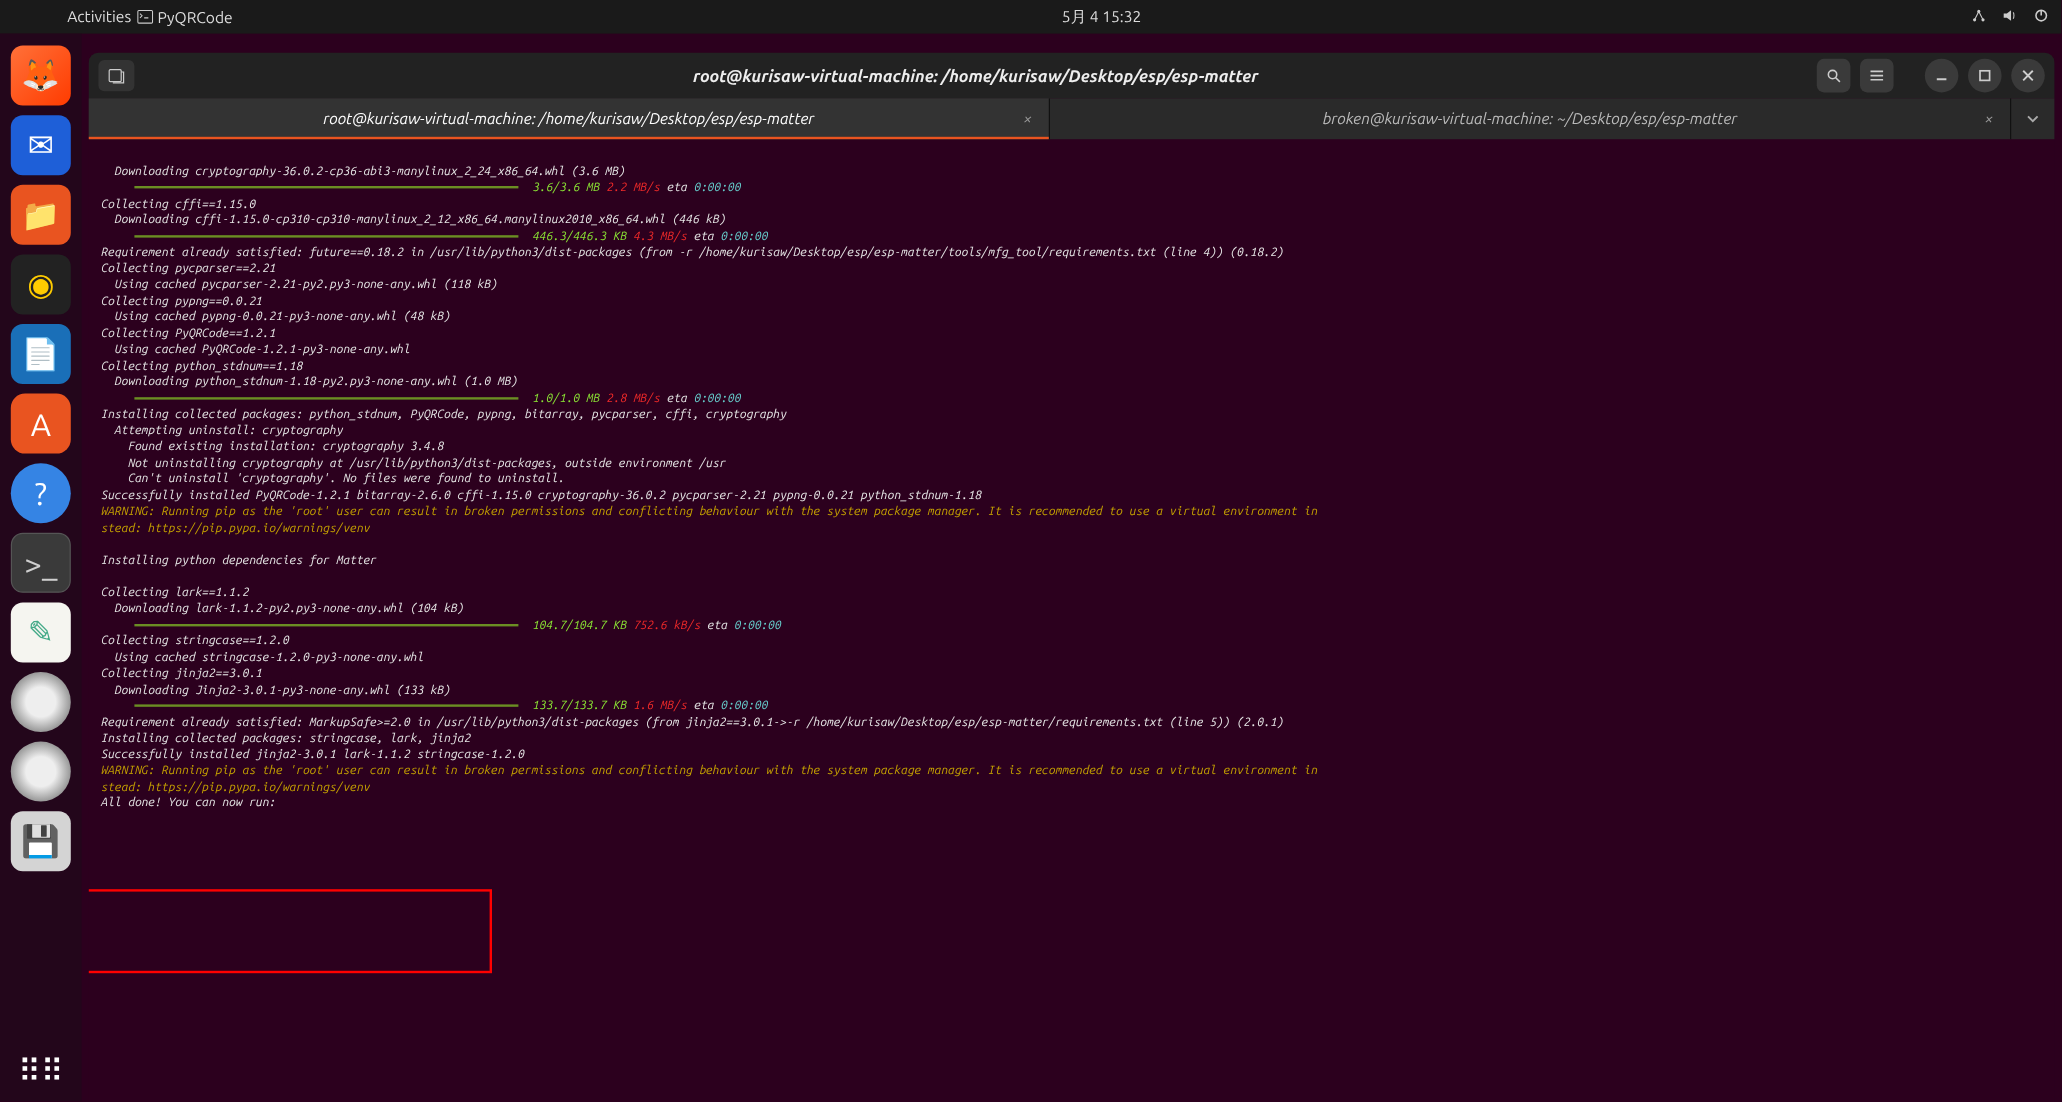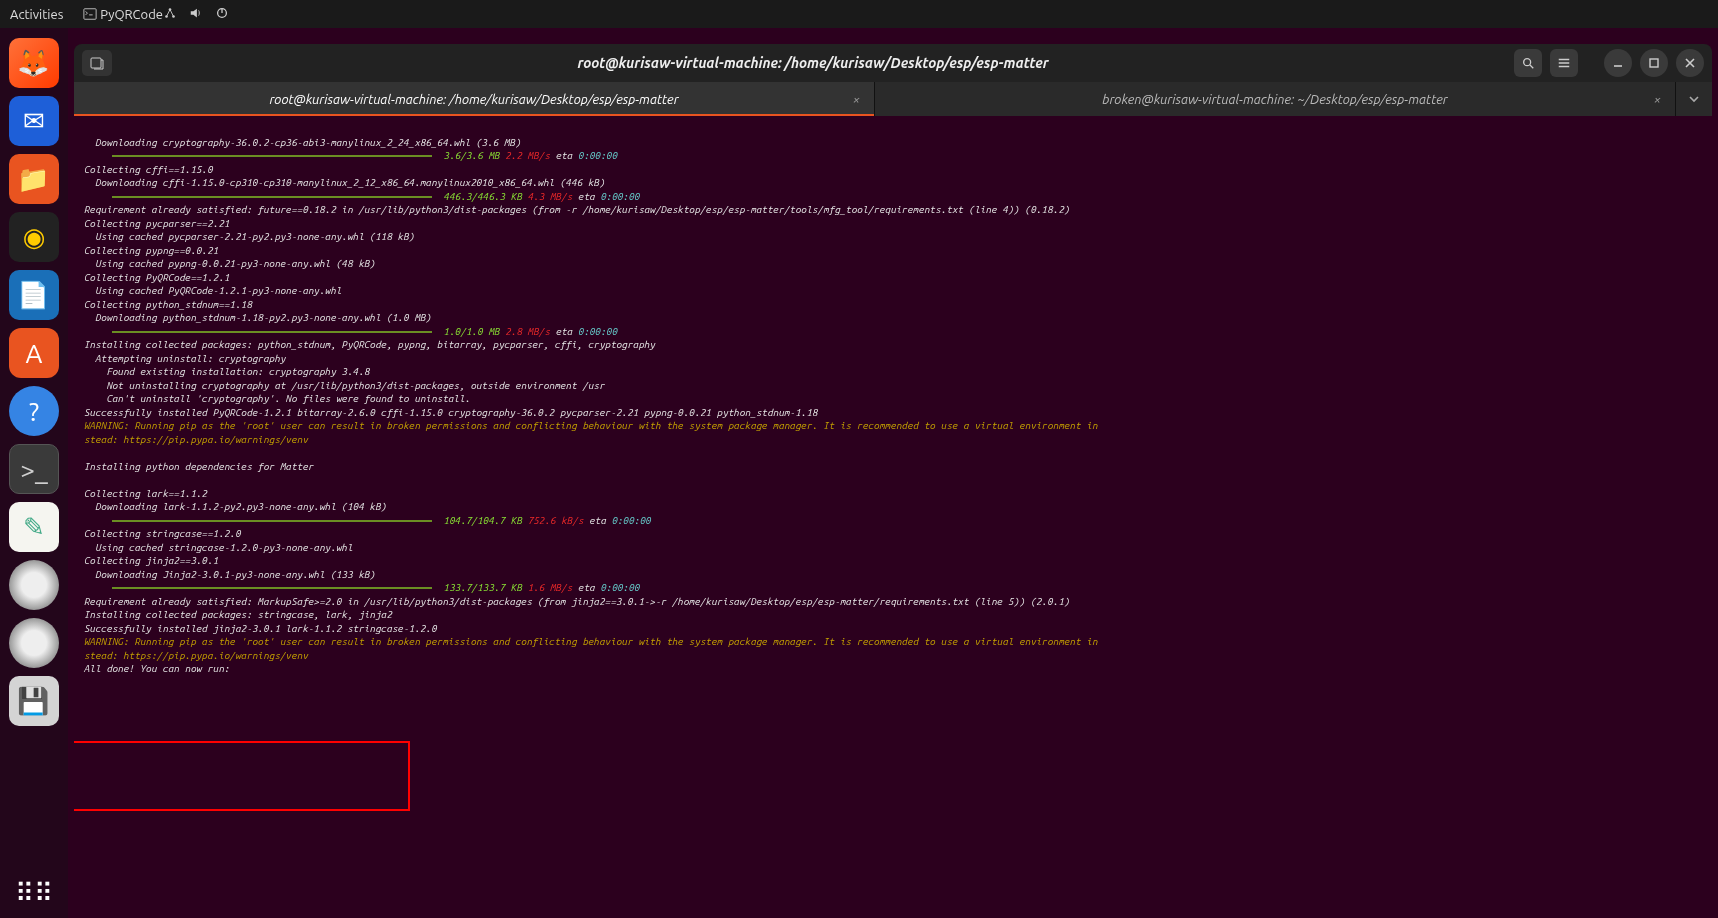--- a/index.html
+++ b/index.html
@@ -13,21 +13,21 @@
 }
 .topbar {
   height: 28px;
   background: #1a1a1a;
   display: flex;
   align-items: center;
   padding: 0 10px;
   color: #ddd;
   font-size: 13px;
 }
-.topbar .left { display: flex; gap: 20px; align-items: center; }
+.topbar .left { display: flex; gap: 5px; align-items: center; margin-left: 46px; }
 .topbar .center { flex: 1; text-align: center; }
 .topbar .right { display: flex; gap: 12px; align-items: center; }
 .topbar .right svg { width: 14px; height: 14px; }
 
 .dock {
   position: absolute;
   left: 0;
   top: 28px;
   bottom: 0;
   width: 68px;
@@ -186,20 +186,21 @@
   <div class="left">
     <span>Activities</span>
     <span>
       <svg width="14" height="14" viewBox="0 0 16 16" fill="none" stroke="#ccc" style="vertical-align:-2px">
           <rect x="1" y="2" width="14" height="12" rx="1"></rect>
           <path d="M3 5l2 2-2 2M7 9h4"></path>
         </svg>
       <span>PyQRCode</span>
     </span>
   </div>
+  <div class="center">5月 4 15:32</div>
   <div class="right">
     <span><svg viewBox="0 0 16 16" fill="#ccc">
           <circle cx="4" cy="12" r="1.5"></circle>
           <circle cx="12" cy="12" r="1.5"></circle>
           <circle cx="8" cy="4" r="1.5"></circle>
           <path stroke="#ccc" d="M8 4L4 12M8 4l4 8"></path>
         </svg></span>
     <span><svg viewBox="0 0 16 16" fill="#ccc">
           <path d="M2 6v4h3l4 3V3L5 6H2z"></path>
           <path d="M11 5c1 1 1 5 0 6" stroke="#ccc" fill="none"></path>

